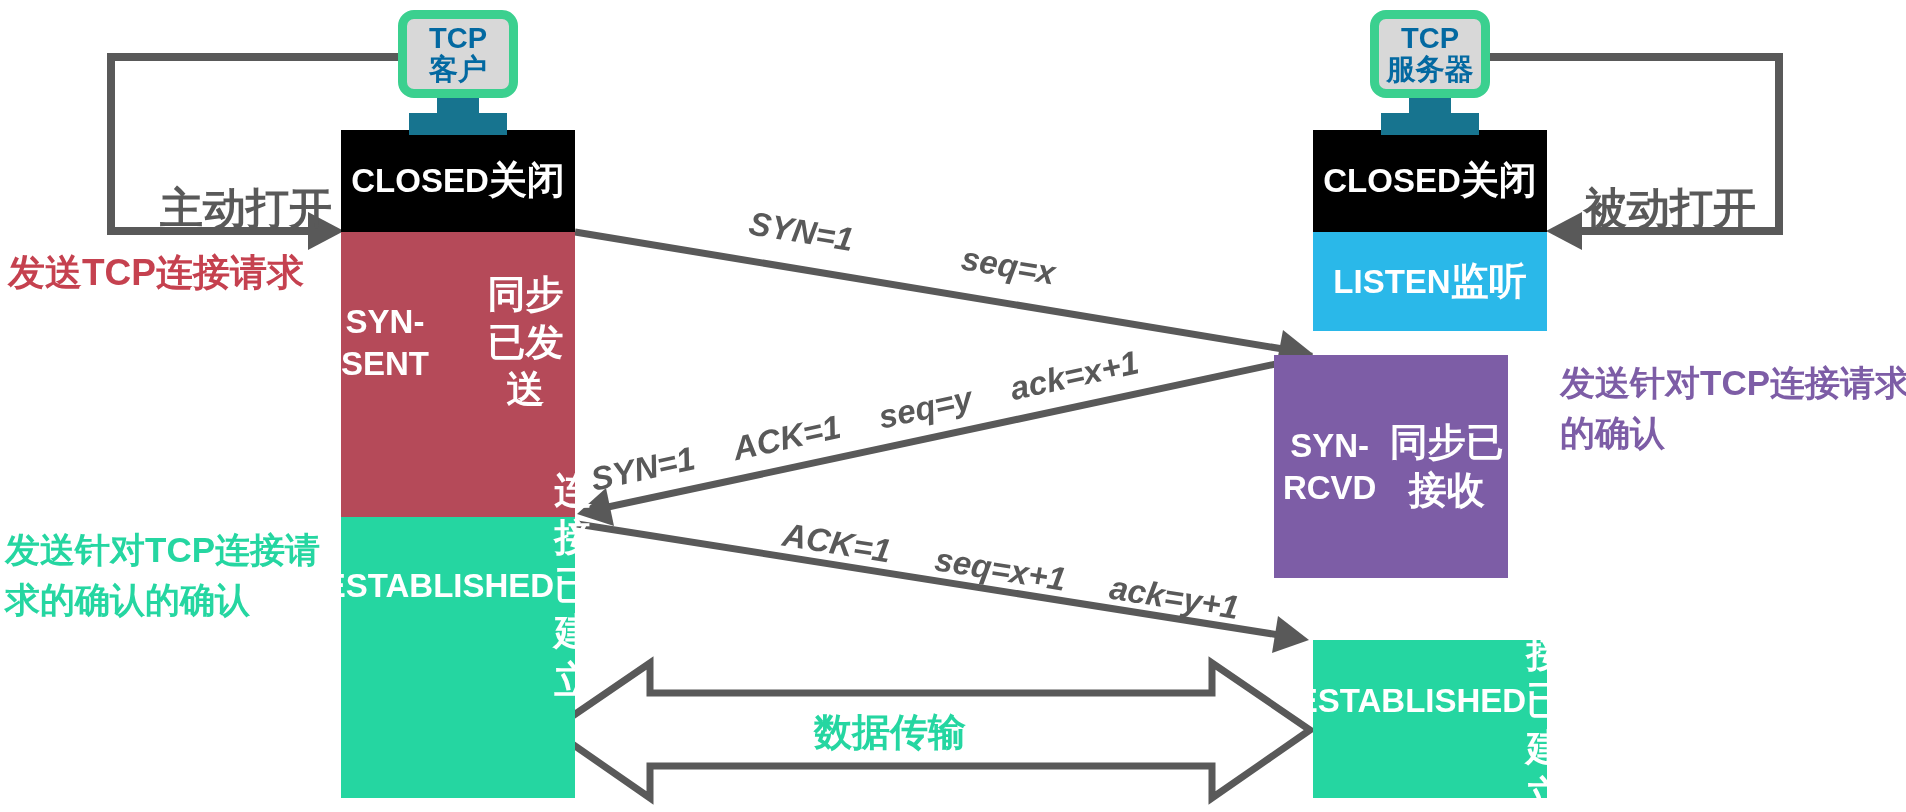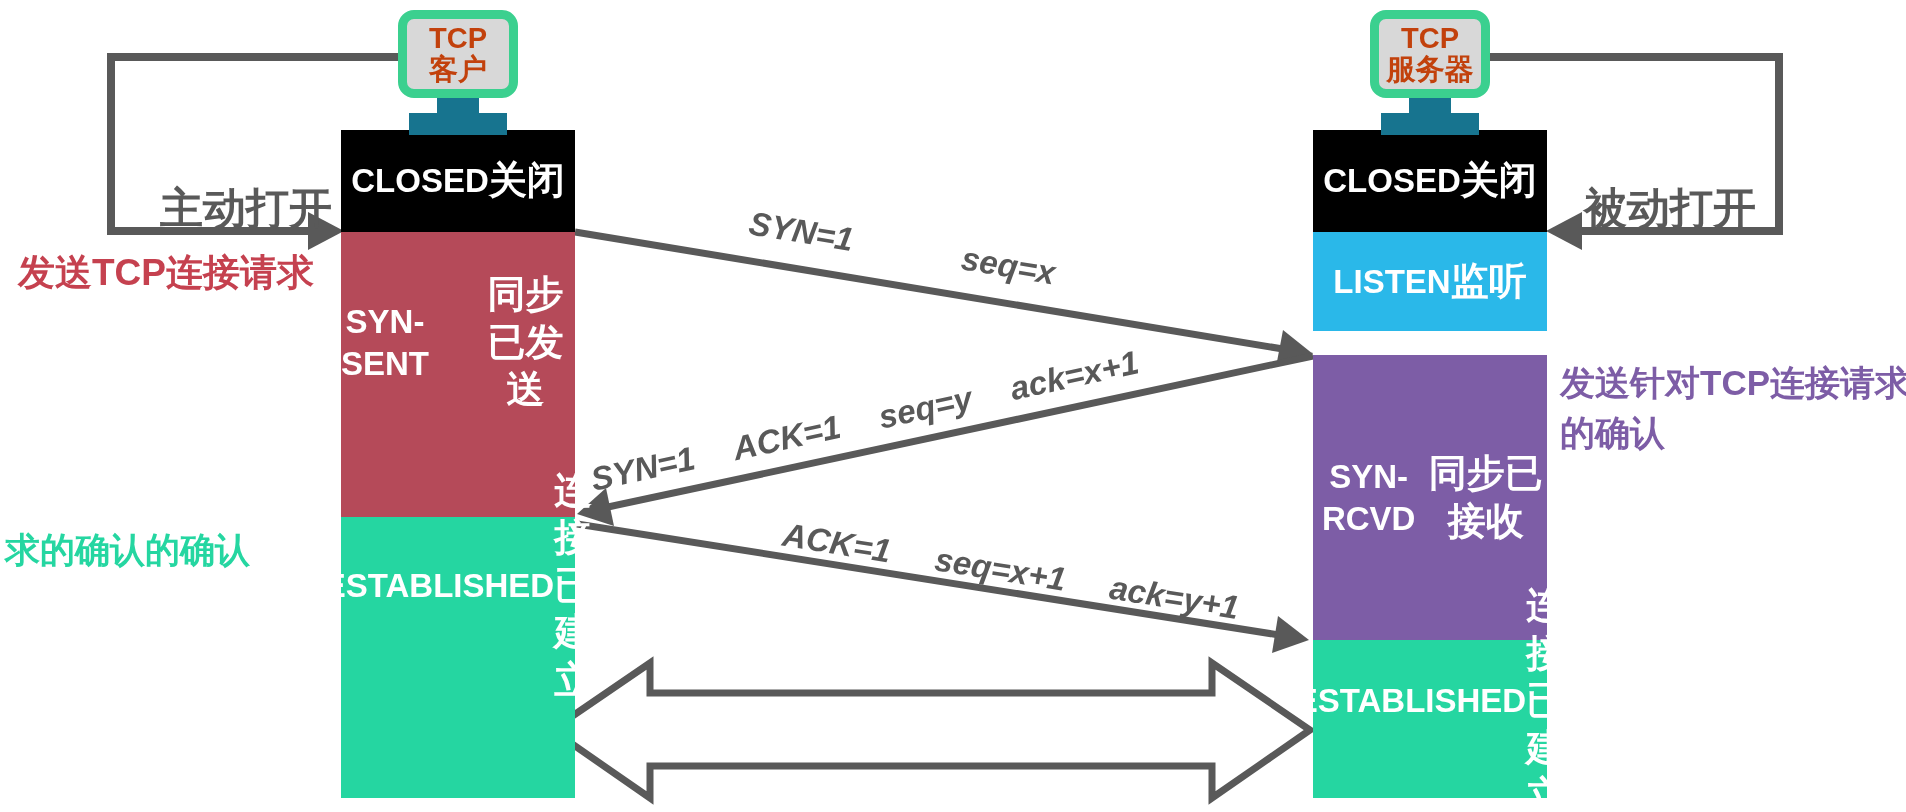--- a/index.html
+++ b/index.html
@@ -7,21 +7,21 @@
     position:relative;width:1906px;height:812px;background:#ffffff;overflow:hidden;
     font-family:"Liberation Sans","DejaVu Sans",sans-serif;
   }
   .lines{position:absolute;left:0;top:0;width:1906px;height:812px;}
 
   
   .monitor{
     position:absolute;width:120px;height:88px;box-sizing:border-box;
     border:9px solid #3bd08f;border-radius:16px;background:#d8d8d8;
     display:flex;flex-direction:column;align-items:center;justify-content:center;
-    color:#c2410c;font-weight:bold;font-size:29px;line-height:1.08;z-index:4;text-align:center;
+    color:#0369a1;font-weight:bold;font-size:29px;line-height:1.08;z-index:4;text-align:center;
   }
   .monitor.client{left:398px;top:10px;}
   .monitor.server{left:1370px;top:10px;}
   .stand{position:absolute;background:#17748f;z-index:3;}
   .stand.neck{width:42px;height:20px;top:96px;}
   .stand.base{width:98px;height:22px;top:113px;}
   .client-neck{left:437px;} .client-base{left:409px;}
   .server-neck{left:1409px;} .server-base{left:1381px;}
 
   
@@ -30,28 +30,28 @@
     align-items:center;justify-content:center;color:#fff;font-weight:bold;
     text-align:center;z-index:2;box-sizing:border-box;
   }
   .state-en{font-size:33px;line-height:1.25;}
   .state-cn{font-size:38px;line-height:1.25;}
   .c-closed      {left:341px;top:130px;height:102px;background:#000000;}
   .c-synsent     {left:341px;top:232px;height:285px;background:#b54a59;padding-bottom:64px;gap:47px;}
   .c-established {left:341px;top:517px;height:281px;background:#25d6a1;padding-bottom:144px;}
   .s-closed      {left:1313px;top:130px;height:102px;background:#000000;}
   .s-listen      {left:1313px;top:232px;height:99px;background:#2ab8e9;}
-  .s-synrcvd     {left:1313px;top:355px;height:285px;background:#7d5da6;}
+  .s-synrcvd     {left:1274px;top:355px;height:223px;background:#7d5da6;}
   .s-established {left:1313px;top:640px;height:158px;background:#25d6a1;padding-bottom:36px;}
 
   
   .ann{position:absolute;font-weight:bold;z-index:5;white-space:nowrap;}
   .ann-active-open {left:140px;top:180px;width:192px;font-size:43px;color:#595959;text-align:right;}
   .ann-passive-open{left:1584px;top:180px;font-size:43px;color:#595959;}
-  .ann-red   {left:18px;top:248px;font-size:37px;color:#c5414f;}
+  .ann-red   {left:8px;top:248px;font-size:37px;color:#c5414f;}
   .ann-green {left:5px;top:525px;font-size:35px;color:#25d6a1;line-height:1.42;}
   .ann-purple{left:1560px;top:358px;font-size:35px;color:#7d5da6;line-height:1.42;}
 
   
   .msg-label{
     position:absolute;display:flex;align-items:center;z-index:5;
     color:#595959;font-weight:bold;font-style:italic;font-size:33px;white-space:nowrap;
   }
   .msg-1{left:747px;top:231px;width:330px;gap:110px;transform:rotate(9.4deg);}
   .msg-2{left:585px;top:402px;width:560px;gap:40px;transform:rotate(-12.2deg);}
@@ -129,20 +129,21 @@
   </div>
   <div class="state-block s-established">
     <div class="state-en">ESTABLISHED</div>
     <div class="state-cn">连接已建立</div>
   </div>
 
   <div class="ann ann-active-open">主动打开</div>
   <div class="ann ann-passive-open">被动打开</div>
   <div class="ann ann-red">发送TCP连接请求</div>
   <div class="ann ann-green">
+    <div>发送针对TCP连接请</div>
     <div>求的确认的确认</div>
   </div>
   <div class="ann ann-purple">
     <div>发送针对TCP连接请求</div>
     <div>的确认</div>
   </div>
 
   <div class="msg-label msg-1">
     <span>SYN=1</span>
     <span>seq=x</span>
@@ -152,14 +153,15 @@
     <span>ACK=1</span>
     <span>seq=y</span>
     <span>ack=x+1</span>
   </div>
   <div class="msg-label msg-3">
     <span>ACK=1</span>
     <span>seq=x+1</span>
     <span>ack=y+1</span>
   </div>
 
+  <div class="data-transfer-label">数据传输</div>
 
 </div>
 
 </body></html>

